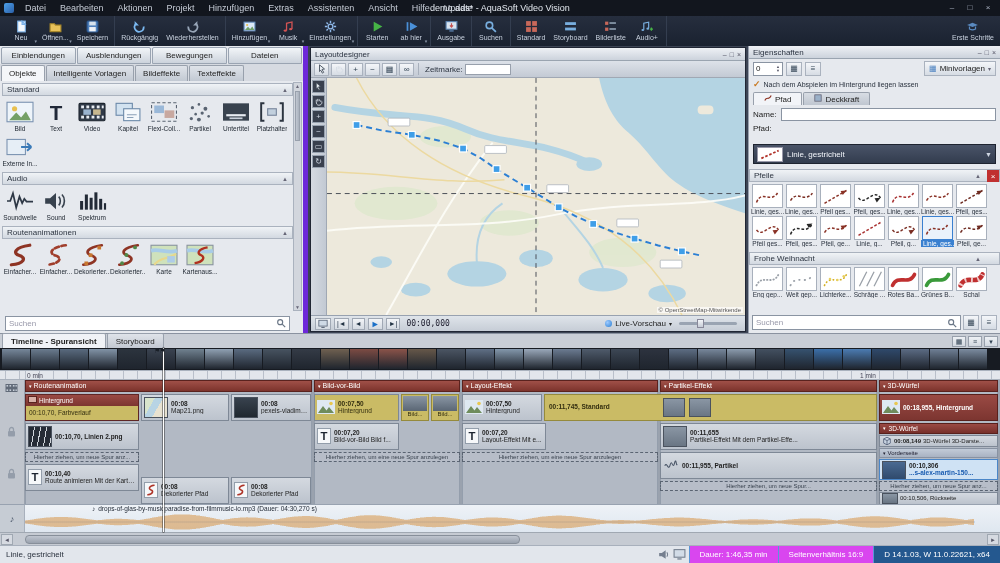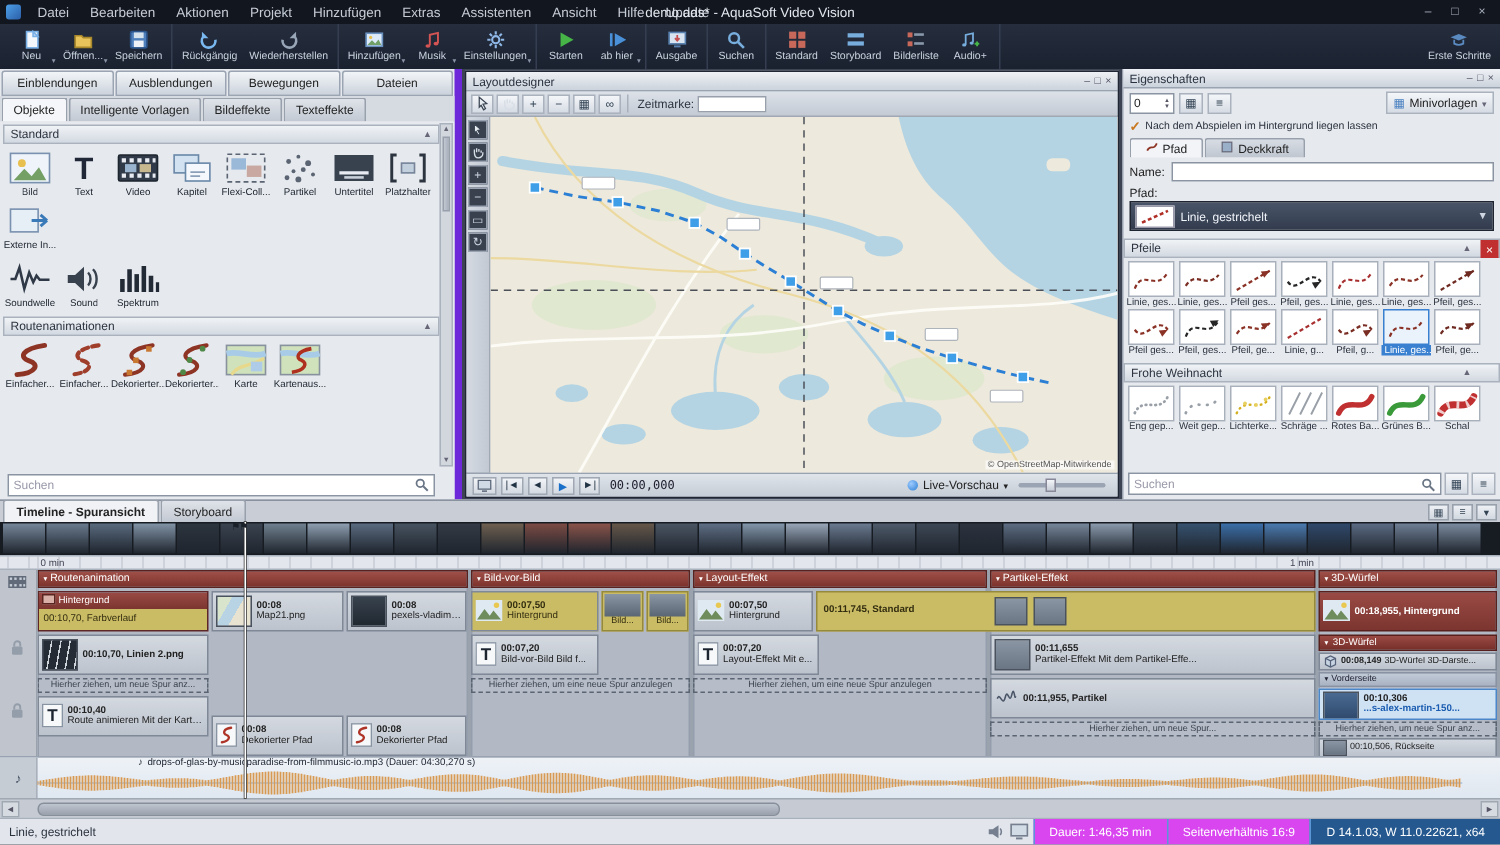--- a/index.html
+++ b/index.html
@@ -74,21 +74,21 @@
 .spud{margin-left:auto;display:flex;flex-direction:column;font-size:4px;color:#556;line-height:4px}
 .pib{width:16px;height:14px;border:1px solid #aab2be;background:linear-gradient(#f4f6f9,#d6dce4);display:flex;align-items:center;justify-content:center;font-size:8px;color:#345}
 .minivor{margin-left:auto;display:flex;align-items:center;gap:3px;border:1px solid #aab2be;background:linear-gradient(#f4f6f9,#d6dce4);height:15px;padding:0 4px;font-size:8px}
 .chkrow{display:flex;align-items:center;gap:3px;padding:1px 4px;font-size:7px;color:#2a323e}
 .chk{color:#c87820;font-weight:bold;font-size:9px}
 .ptabs{display:flex;gap:1px;padding:2px 4px 0}
 .ptab{padding:1px 10px;border:1px solid #98a0ac;border-bottom:none;background:linear-gradient(#d8dde4,#bfc6d0);font-size:8px;display:flex;align-items:center;gap:3px;border-radius:2px 2px 0 0}
 .ptab.active{background:#f2f4f8}
 .namerow{display:flex;align-items:center;gap:4px;padding:3px 4px 1px;font-size:8px}
 .nameinput{flex:1;height:13px;background:#fff;border:1px solid #8a94a2}
-.pathlabel{padding:2px 4px 1px;font-size:8px}
+.pathlabel{padding:2px 4px 11px;font-size:8px}
 .combo{margin:0 4px 2px;height:20px;background:linear-gradient(#4a5468,#323c4e);border:1px solid #1e2430;display:flex;align-items:center;gap:4px;padding:1px 3px;color:#f2f5fa;font-size:8px}
 .combothumb{width:26px;height:15px;background:#fff;border:1px solid #99a;flex:none}
 .combo .car{margin-left:auto;color:#cfd6e2;font-size:7px}
 .phead{height:13px;background:linear-gradient(#f0f3f6,#d3d9e1);border:1px solid #aab2be;display:flex;align-items:center;font-size:8px;padding:0 4px;margin-top:3px;color:#2c3440;position:relative}
 .phead .car{margin-left:auto;font-size:6px;color:#667;margin-right:14px}
 .redx{position:absolute;right:0;top:0;width:12px;height:12px;background:#c03030;color:#fff;font-size:8px;display:flex;align-items:center;justify-content:center}
 .pgrid{display:flex;flex-wrap:wrap;padding:2px 2px;gap:1px}
 .pcell{width:33px;display:flex;flex-direction:column;align-items:center}
 .pthumb{width:31px;height:24px;background:#fff;border:1px solid #a8b0bc}
 .pcell.sel .pthumb{border:1px solid #3a80d0;background:#eaf2fb}
@@ -473,20 +473,24 @@
               <div class="libitem">
                 <div class="libicon">
                   <svg xmlns="http://www.w3.org/2000/svg" viewBox="0 0 28 24" width="100%" height="100%">
                     <rect x="2" y="5" width="17" height="14" fill="#e6eef6" stroke="#7a92b0"></rect>
                     <path d="M15 12h9.5M24.5 12l-4-3.5M24.5 12l-4 3.5" fill="none" stroke="#3a7ab8" stroke-width="1.8"></path>
                   </svg>
                 </div>
                 <div class="liblabel">Externe In...</div>
               </div>
             </div>
+            <div class="sechead">
+              <span>Audio</span>
+              <span class="car">▲</span>
+            </div>
             <div class="libgrid">
               <div class="libitem">
                 <div class="libicon">
                   <svg xmlns="http://www.w3.org/2000/svg" viewBox="0 0 28 24" width="100%" height="100%">
                     <path d="M2 12h3l2.5-7 3 13 3-10 2.5 6 2-4 2 2.5h6" fill="none" stroke="#2e3846" stroke-width="1.6"></path>
                   </svg>
                 </div>
                 <div class="liblabel">Soundwelle</div>
               </div>
               <div class="libitem">

